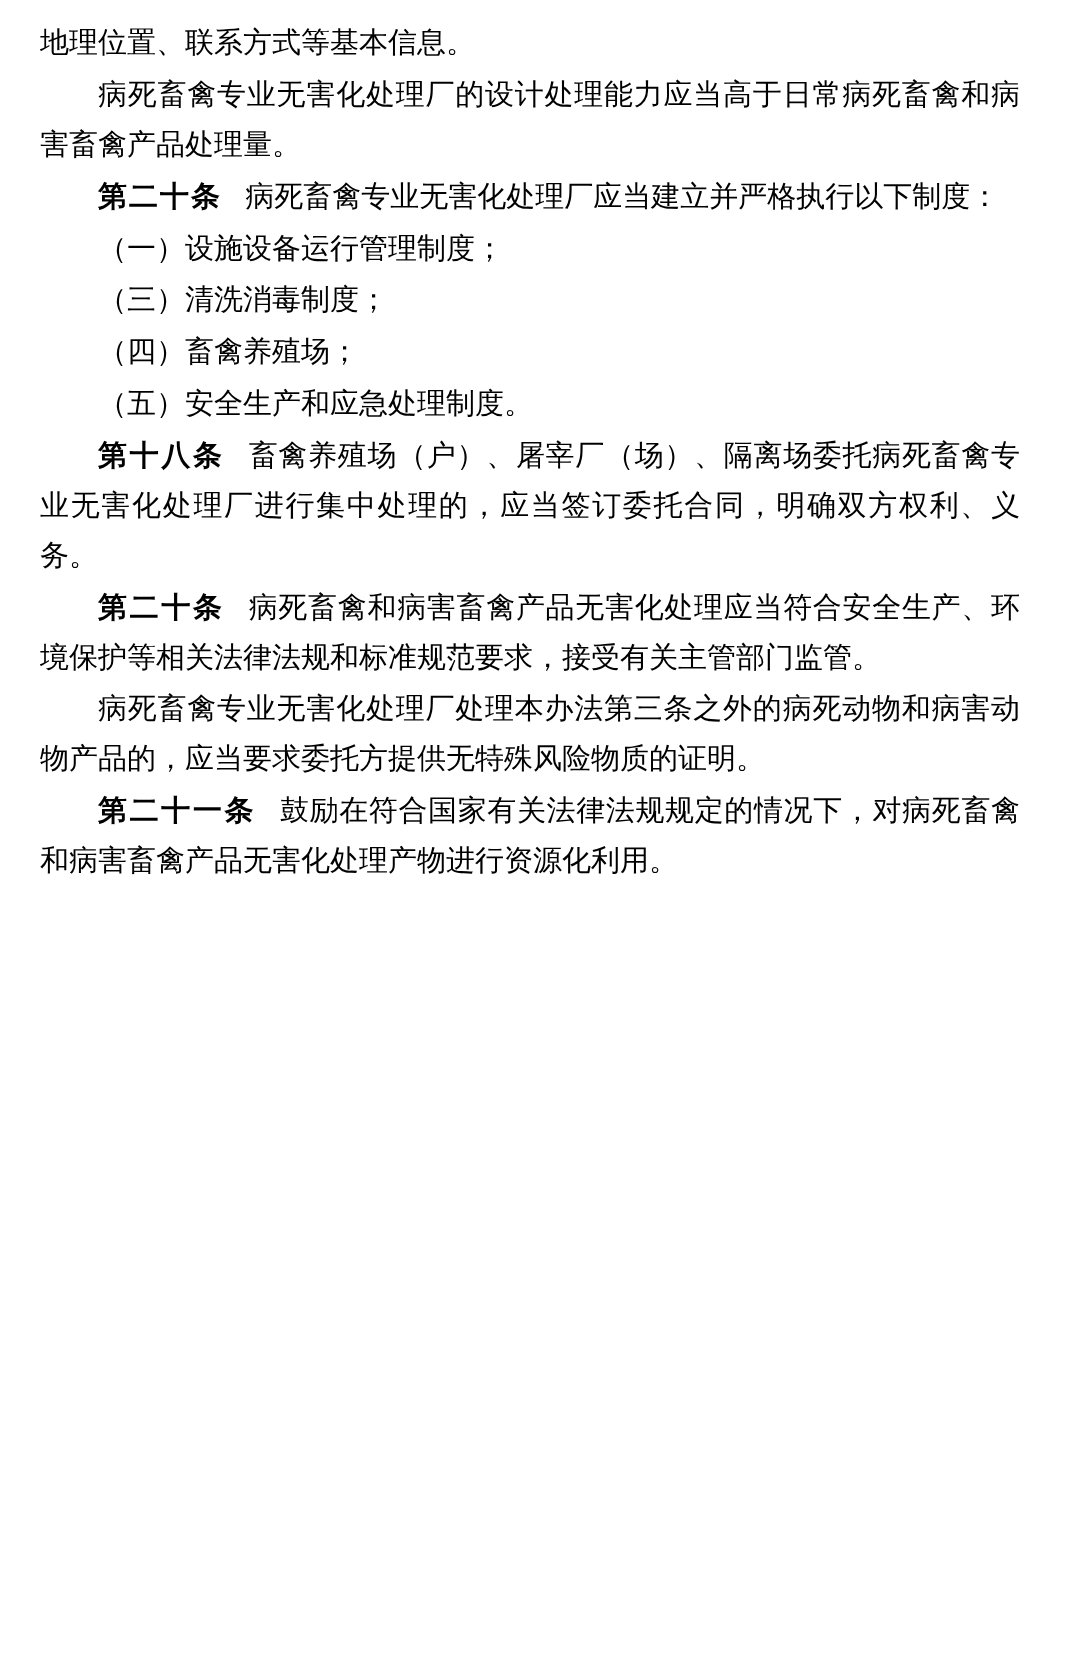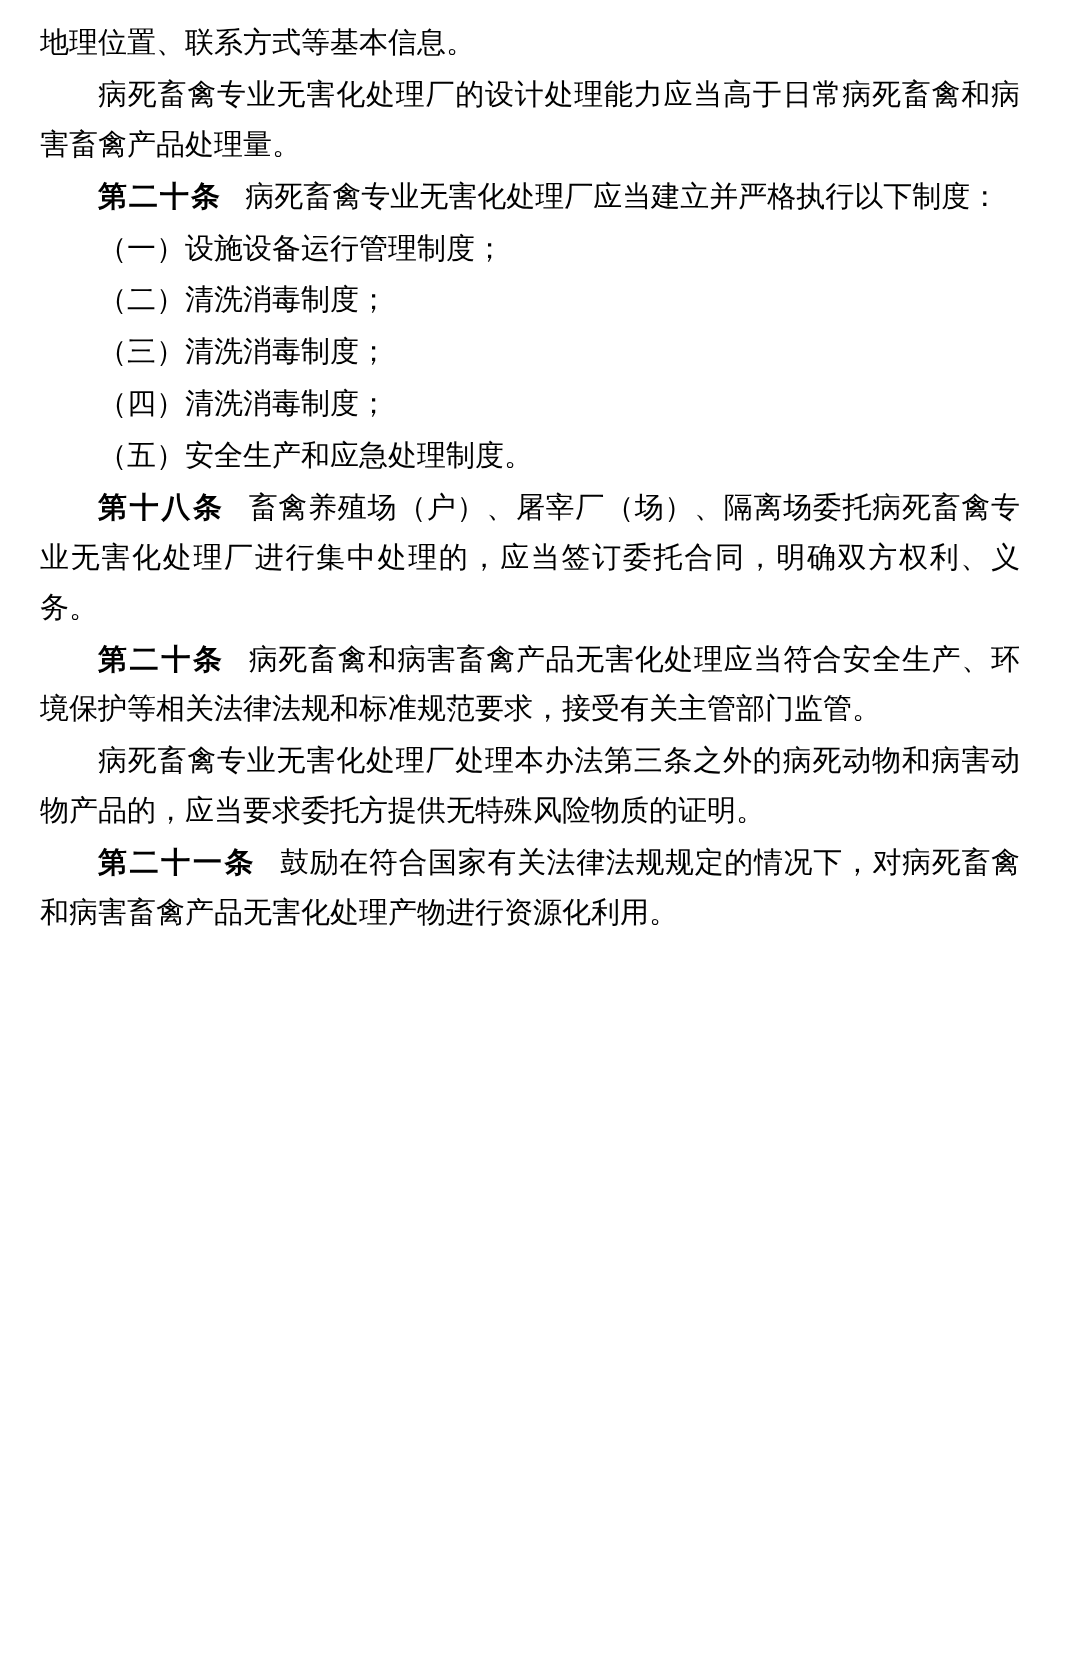--- a/index.html
+++ b/index.html
@@ -45,22 +45,21 @@
 </style>
 </head>
 <body>
 
 <div class="page">
   <div class="doc-body" id="doc-body">
       <p class="noindent" id="p-continued"><span>地理位置、联系方式等基本信息。</span></p>
       <p class="indent" id="p-capacity"><span>病死畜禽专业无害化处理厂的设计处理能力应当高于日常病死畜禽和病害畜禽产品处理量。</span></p>
       <p class="indent" id="p-article-18"><span class="art-title">第二十条</span><span class="gap"></span><span>病死畜禽专业无害化处理厂应当建立并严格执行以下制度：</span></p>
       <p class="indent" id="p-item-1"><span>（一）设施设备运行管理制度；</span></p>
-      <p class="indent" id="p-item-2"><span>（二）清洗消毒制度；</span></p>
       <p class="indent" id="p-item-3"><span>（三）清洗消毒制度；</span></p>
-      <p class="indent" id="p-item-4"><span>（四）清洗消毒制度；</span></p>
+      <p class="indent" id="p-item-4"><span>（四）畜禽养殖场；</span></p>
       <p class="indent" id="p-item-5"><span>（五）安全生产和应急处理制度。</span></p>
       <p class="indent" id="p-article-19"><span class="art-title">第十八条</span><span class="gap"></span><span>畜禽养殖场（户）、屠宰厂（场）、隔离场委托病死畜禽专业无害化处理厂进行集中处理的，应当签订委托合同，明确双方权利、义务。</span></p>
       <p class="indent" id="p-article-20"><span class="art-title">第二十条</span><span class="gap"></span><span>病死畜禽和病害畜禽产品无害化处理应当符合安全生产、环境保护等相关法律法规和标准规范要求，接受有关主管部门监管。</span></p>
       <p class="indent" id="p-article-20-2"><span>病死畜禽专业无害化处理厂处理本办法第三条之外的病死动物和病害动物产品的，应当要求委托方提供无特殊风险物质的证明。</span></p>
       <p class="indent" id="p-article-21"><span class="art-title">第二十一条</span><span class="gap"></span><span>鼓励在符合国家有关法律法规规定的情况下，对病死畜禽和病害畜禽产品无害化处理产物进行资源化利用。</span></p>
     </div>
 </div>
 
 </body></html>

